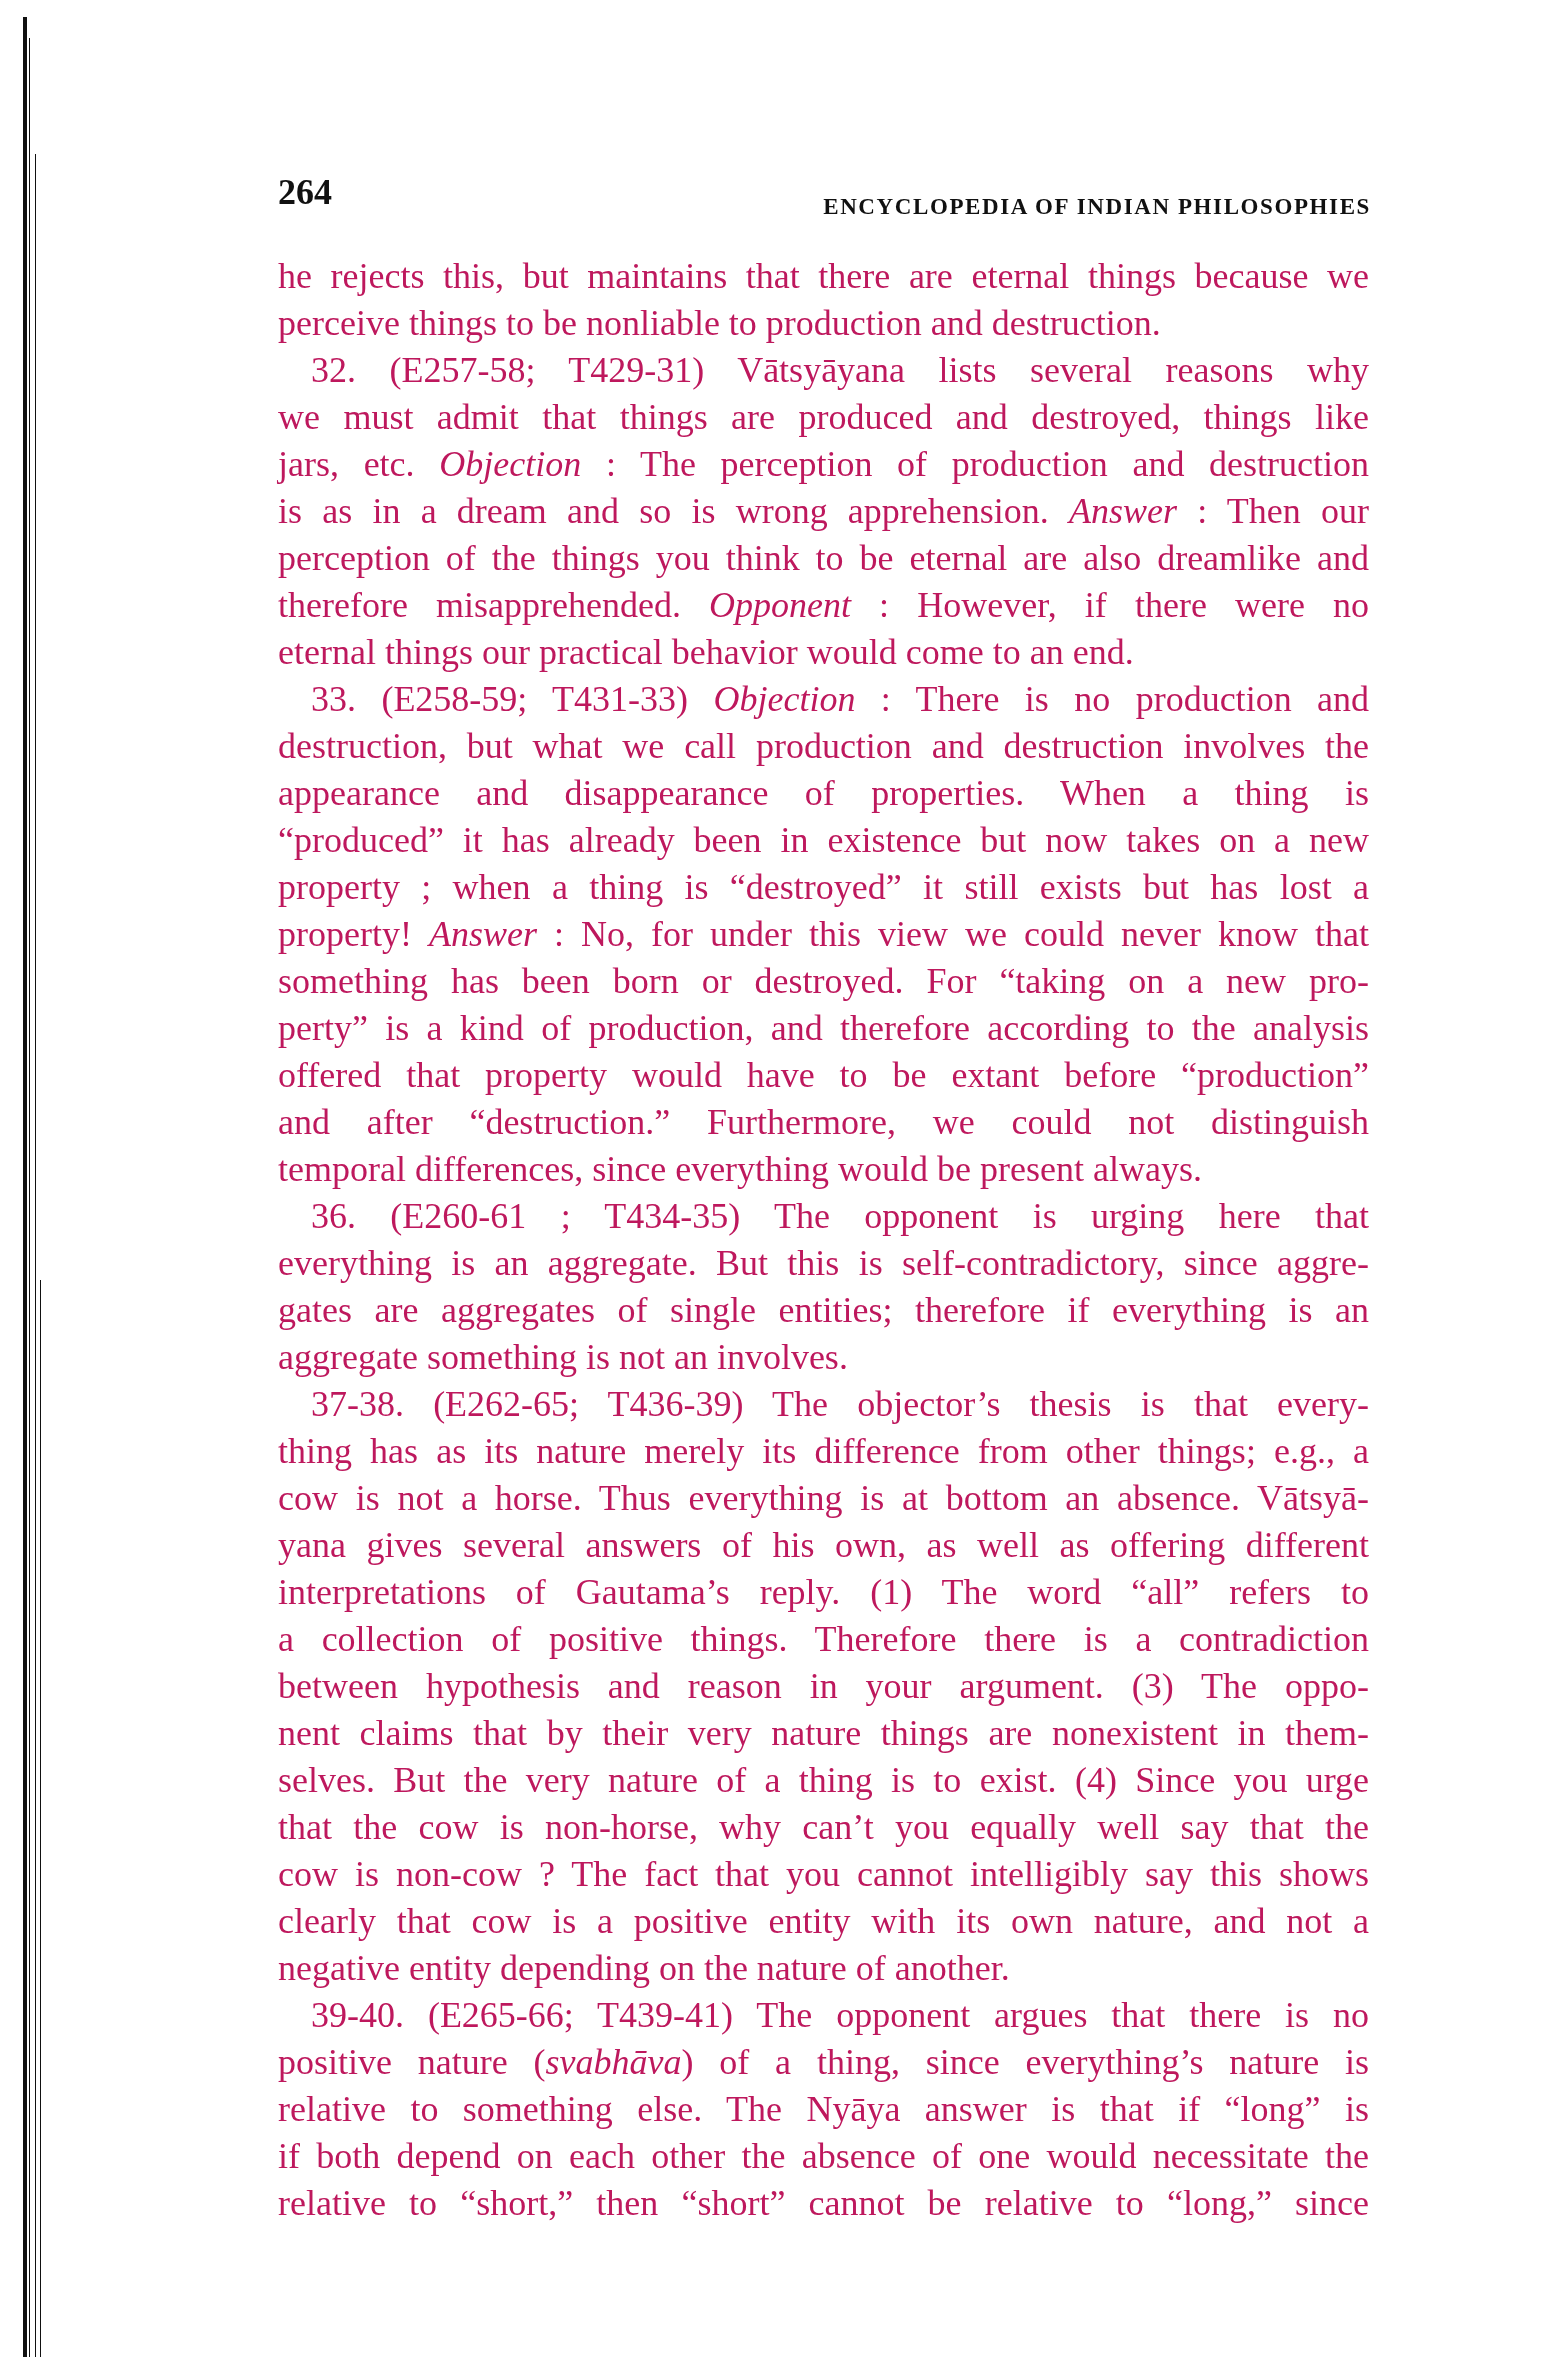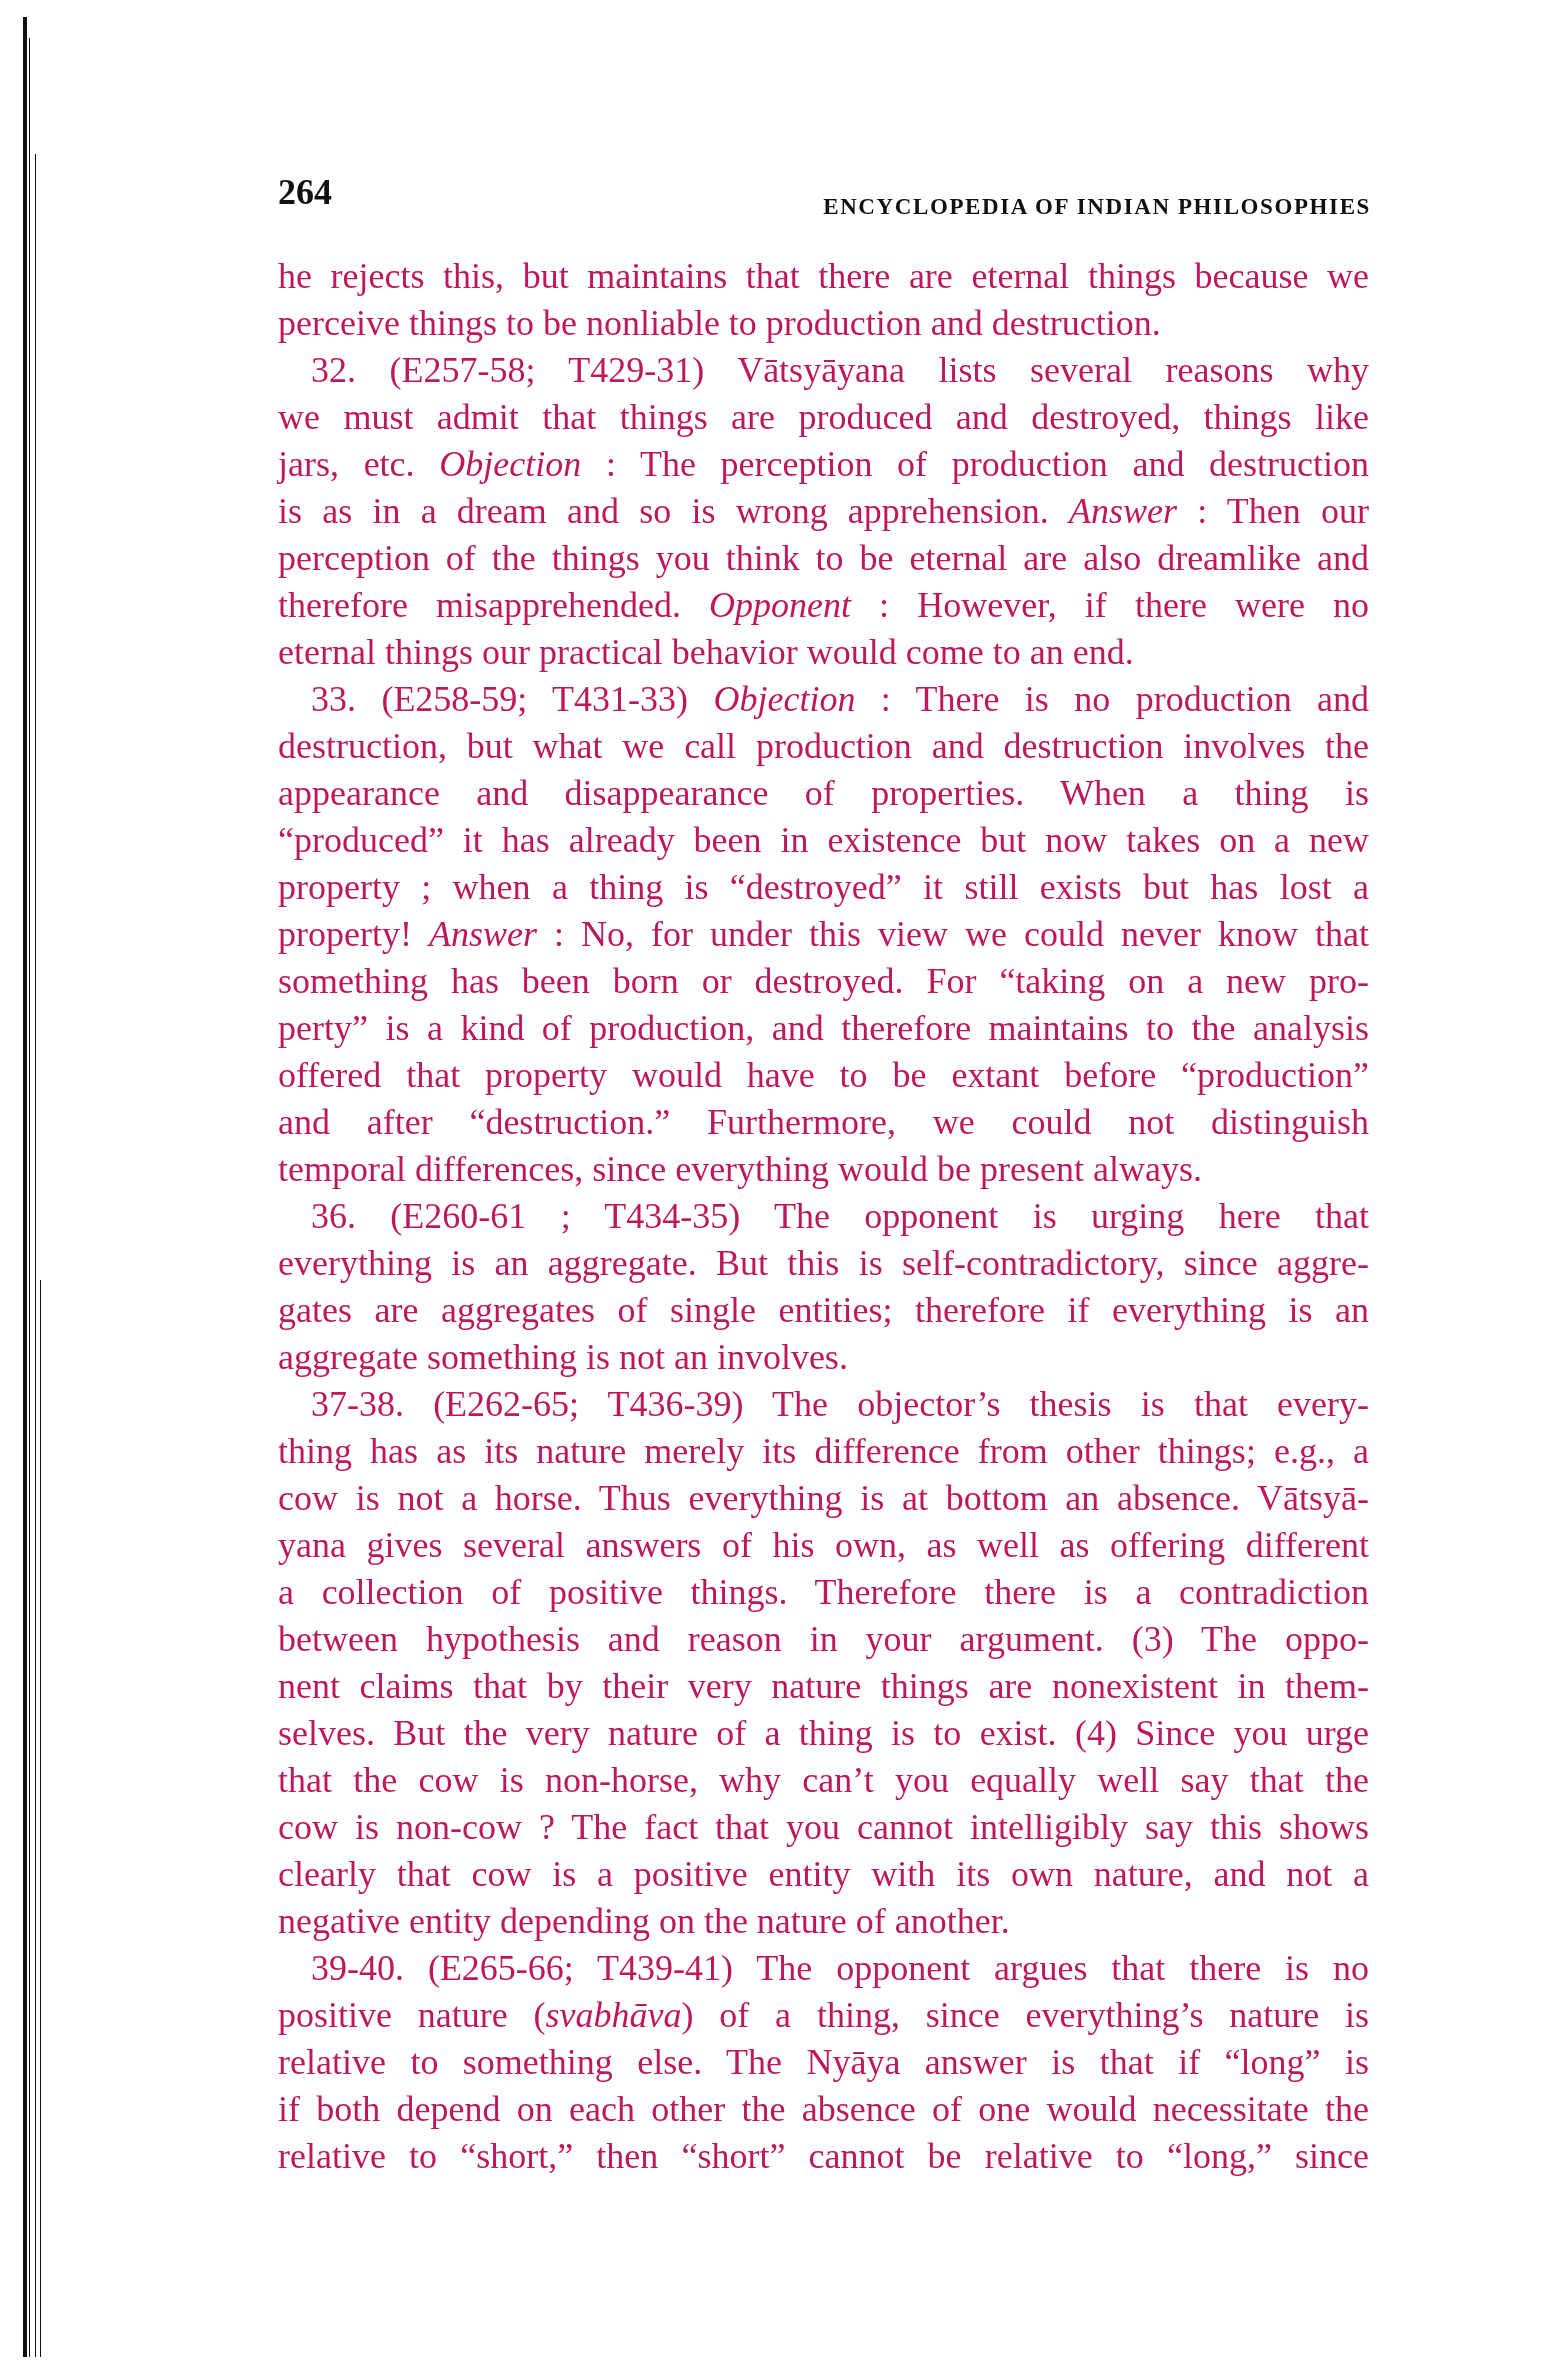--- a/index.html
+++ b/index.html
@@ -65,32 +65,33 @@
       <div class="line"><span>perception of the things you think to be eternal are also dreamlike and</span></div>
       <div class="line"><span>therefore misapprehended.  </span><span class="it">Opponent</span><span> : However, if there were no</span></div>
       <div class="line last"><span>eternal things our practical behavior would come to an end.</span></div>
       <div class="line indent"><span>33.  (E258-59; T431-33) </span><span class="it">Objection</span><span> :  There is no production and</span></div>
       <div class="line"><span>destruction, but what we call production and destruction involves the</span></div>
       <div class="line"><span>appearance and disappearance of properties.  When a  thing is</span></div>
       <div class="line"><span>“produced”  it has already been in existence but now takes on a new</span></div>
       <div class="line"><span>property ; when a thing is “destroyed”  it still exists but has lost a</span></div>
       <div class="line"><span>property!  </span><span class="it">Answer</span><span> :  No, for under this view we could never know that</span></div>
       <div class="line"><span>something has been born or destroyed.  For “taking on a new pro-</span></div>
-      <div class="line"><span>perty” is a kind of production, and therefore maintains to the analysis</span></div>
+      <div class="line"><span>perty” is a kind of production, and therefore according to the analysis</span></div>
       <div class="line"><span>offered that property would have to be extant before “production”</span></div>
       <div class="line"><span>and after “destruction.”  Furthermore, we could not distinguish</span></div>
       <div class="line last"><span>temporal differences, since everything would be present always.</span></div>
       <div class="line indent"><span>36.  (E260-61 ; T434-35)  The opponent is urging here that</span></div>
       <div class="line"><span>everything is an aggregate. But this is self-contradictory, since aggre-</span></div>
       <div class="line"><span>gates are aggregates of single entities; therefore if everything is an</span></div>
       <div class="line last"><span>aggregate something is not an involves.</span></div>
       <div class="line indent"><span>37-38.  (E262-65; T436-39)  The objector’s thesis is that every-</span></div>
       <div class="line"><span>thing has as its nature merely its difference from other things; e.g., a</span></div>
       <div class="line"><span>cow is not a horse.  Thus everything is at bottom an absence.  Vātsyā-</span></div>
       <div class="line"><span>yana gives several answers of his own, as well as offering different</span></div>
+      <div class="line"><span>interpretations of Gautama’s reply.  (1) The word  “all” refers to</span></div>
       <div class="line"><span>a collection of positive things.  Therefore there is a contradiction</span></div>
       <div class="line"><span>between hypothesis and reason in your argument.  (3)  The oppo-</span></div>
       <div class="line"><span>nent claims that by their very nature things are nonexistent in them-</span></div>
       <div class="line"><span>selves.  But the very nature of a thing is to exist.  (4) Since you urge</span></div>
       <div class="line"><span>that the cow is non-horse,   why can’t you equally well say that the</span></div>
       <div class="line"><span>cow is non-cow ?  The fact that you cannot intelligibly say this shows</span></div>
       <div class="line"><span>clearly that cow is a positive entity with its own nature, and not a</span></div>
       <div class="line last"><span>negative entity depending on the nature of another.</span></div>
       <div class="line indent"><span>39-40.  (E265-66; T439-41) The opponent argues that there is no</span></div>
       <div class="line"><span>positive nature (</span><span class="it">svabhāva</span><span>) of a thing, since everything’s nature is</span></div>

